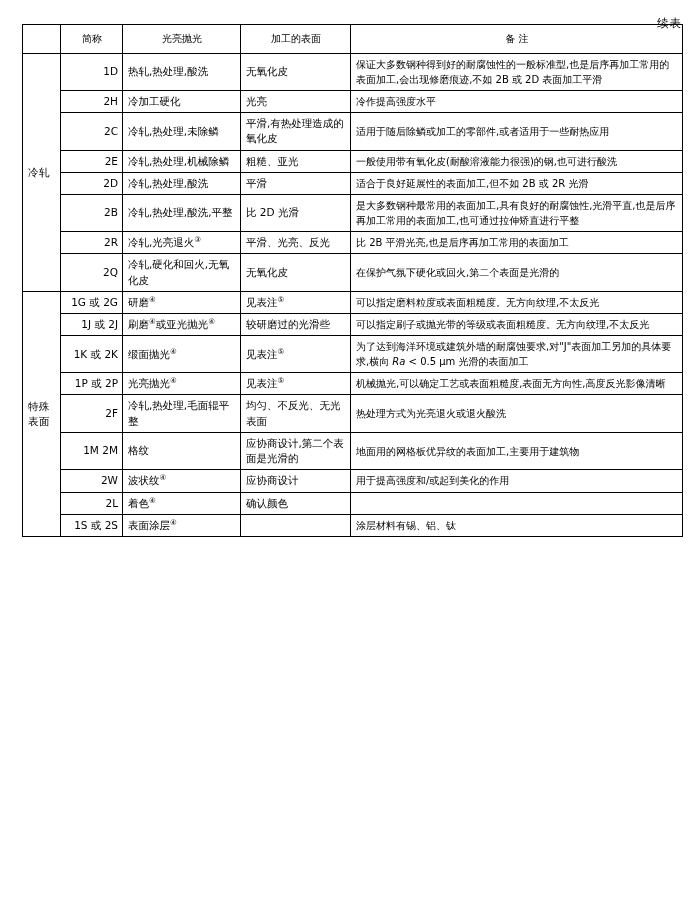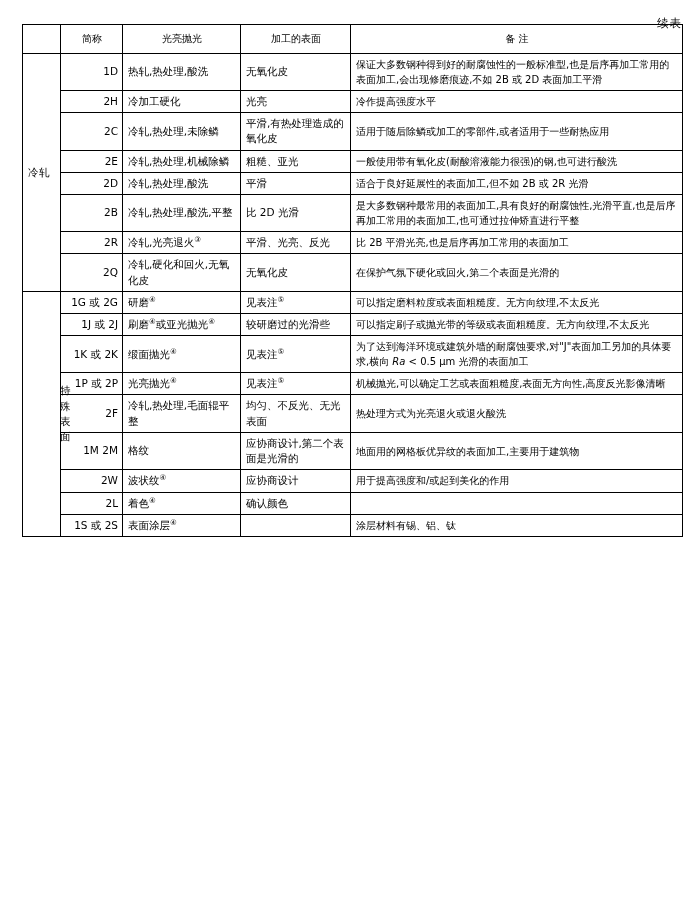--- a/index.html
+++ b/index.html
@@ -57,21 +57,21 @@
     height: 22px;
     padding: 2px 3px;
     font-size: 10px;
   }
   .grp {
     text-align: left;
     font-size: 10.5px;
     letter-spacing: 0.5px;
     padding: 2px;
   }
-  .grp span { display: block; margin-left: 32px; }
+  .grp span { display: block; }
   td.abbr {
     font-size: 10.5px;
     padding-left: 6px;
     text-align: right;
   }
   td.proc, td.surf {
     font-size: 10.5px;
     padding-left: 7px;
   }
   td.note {

